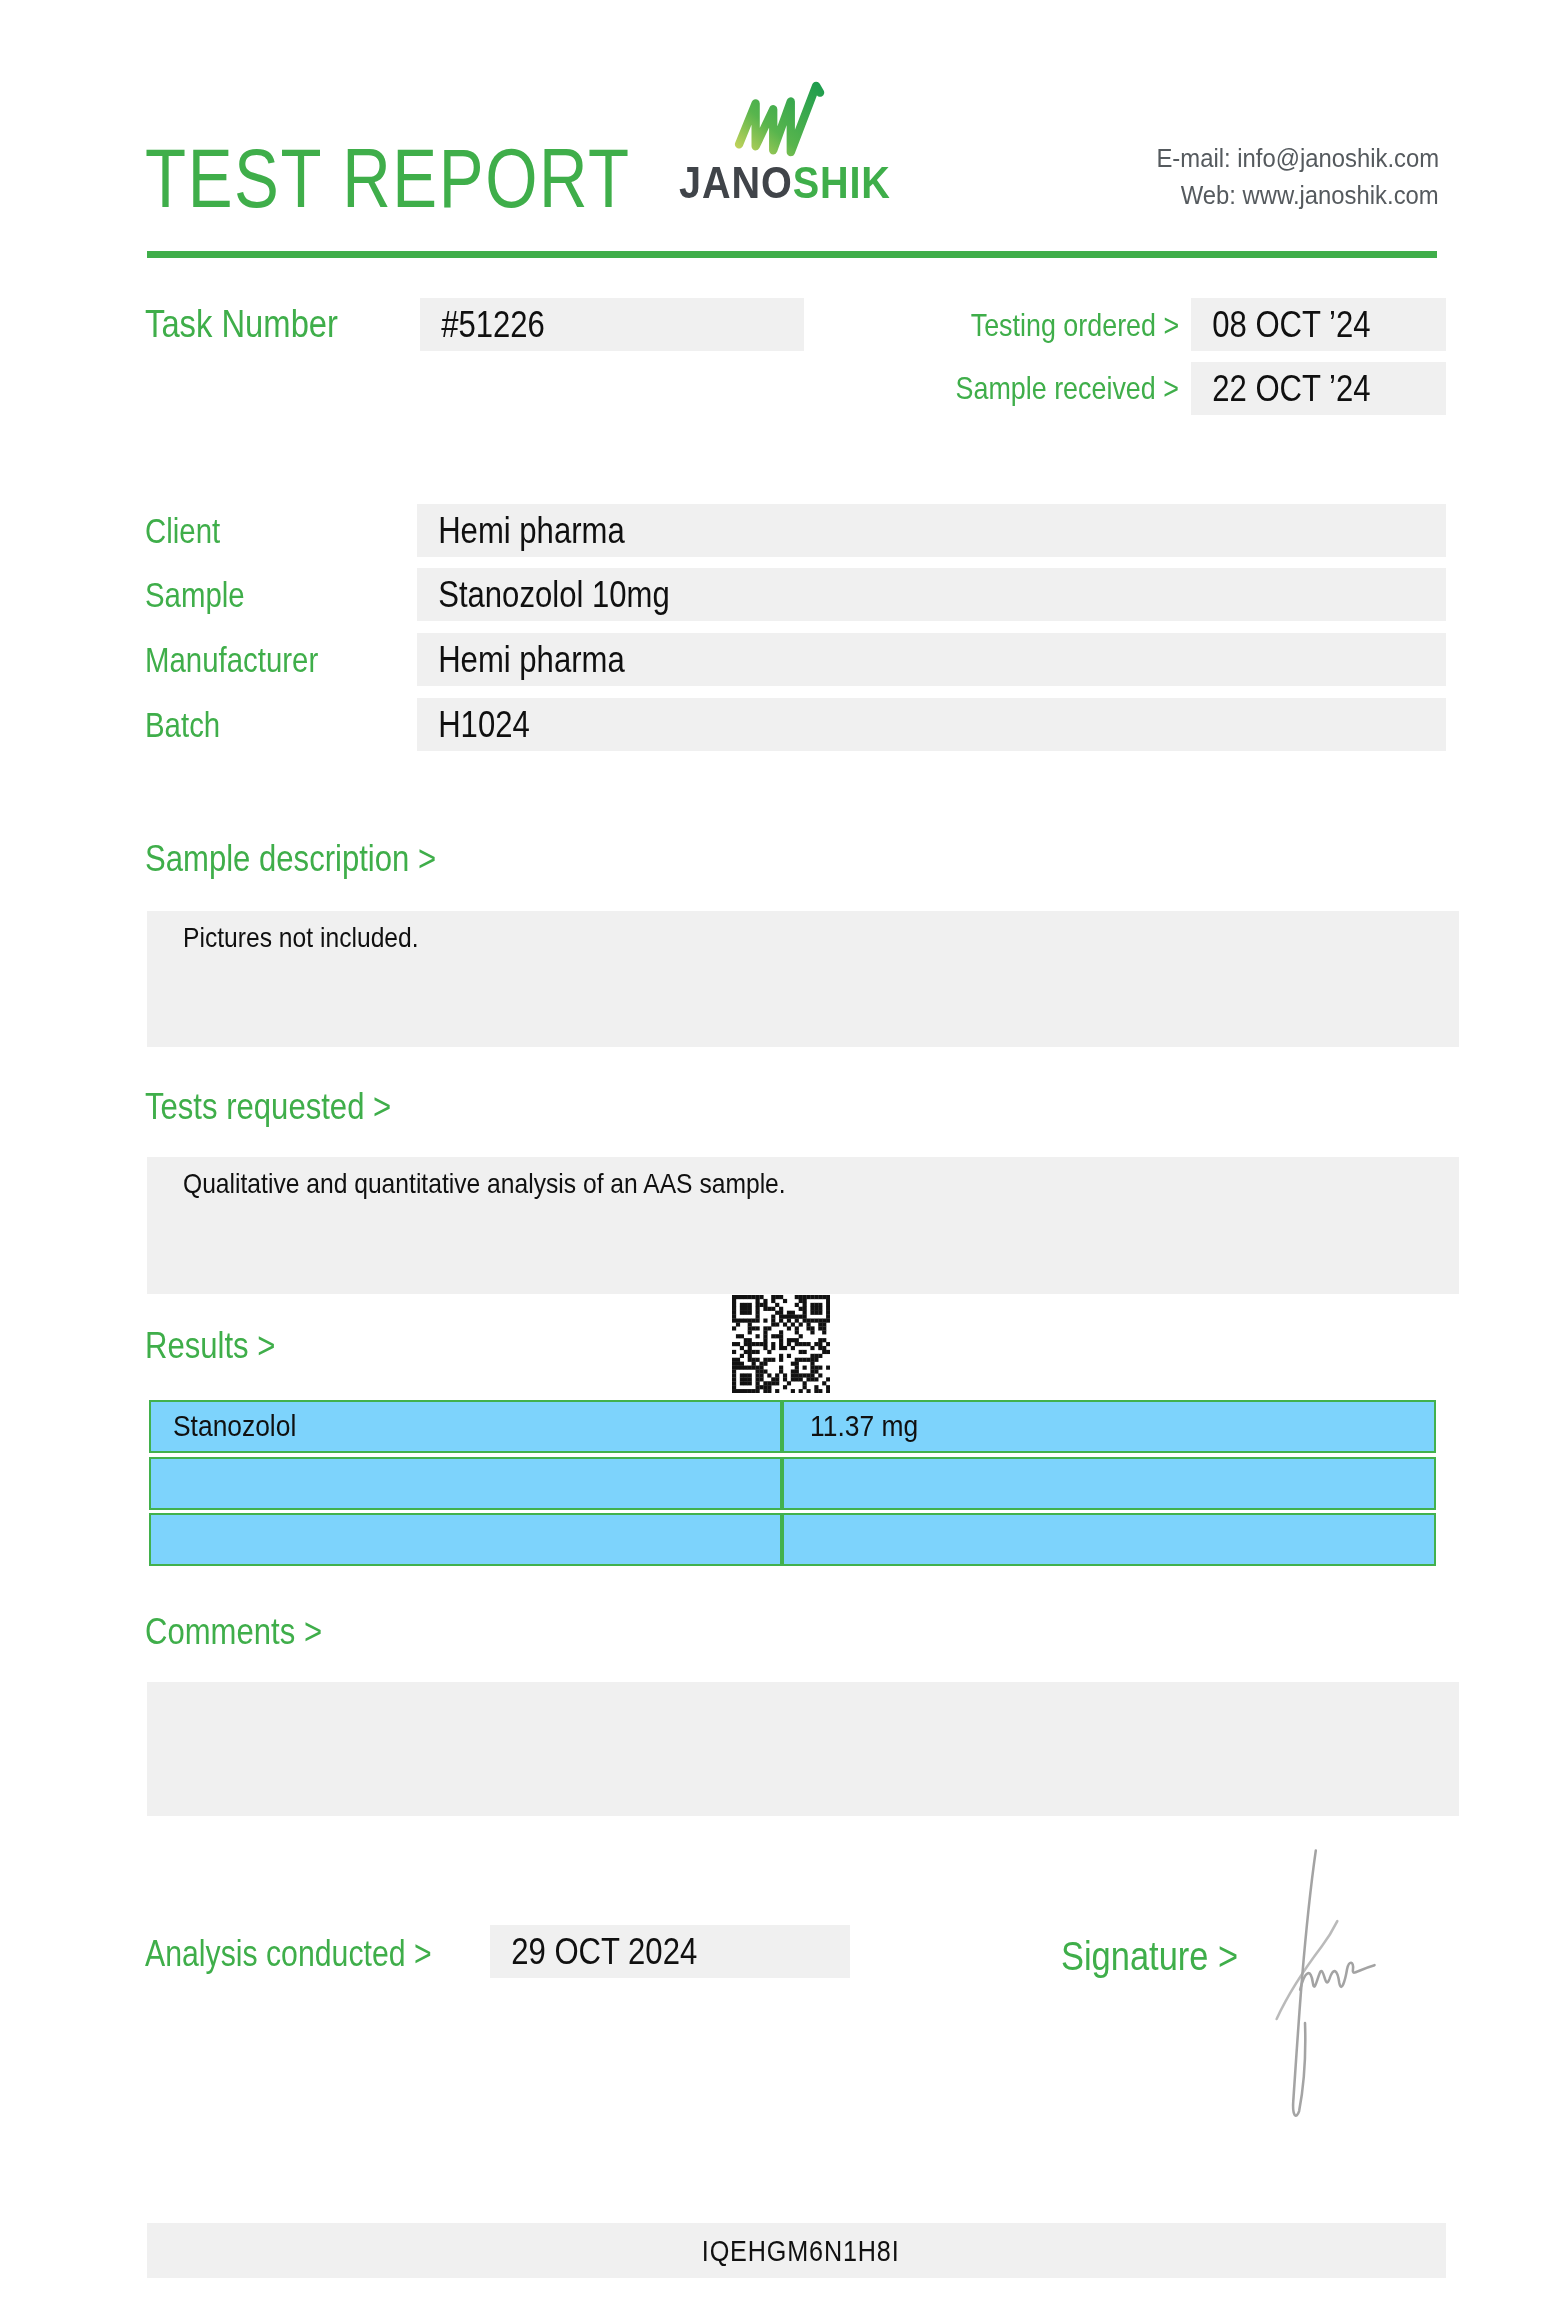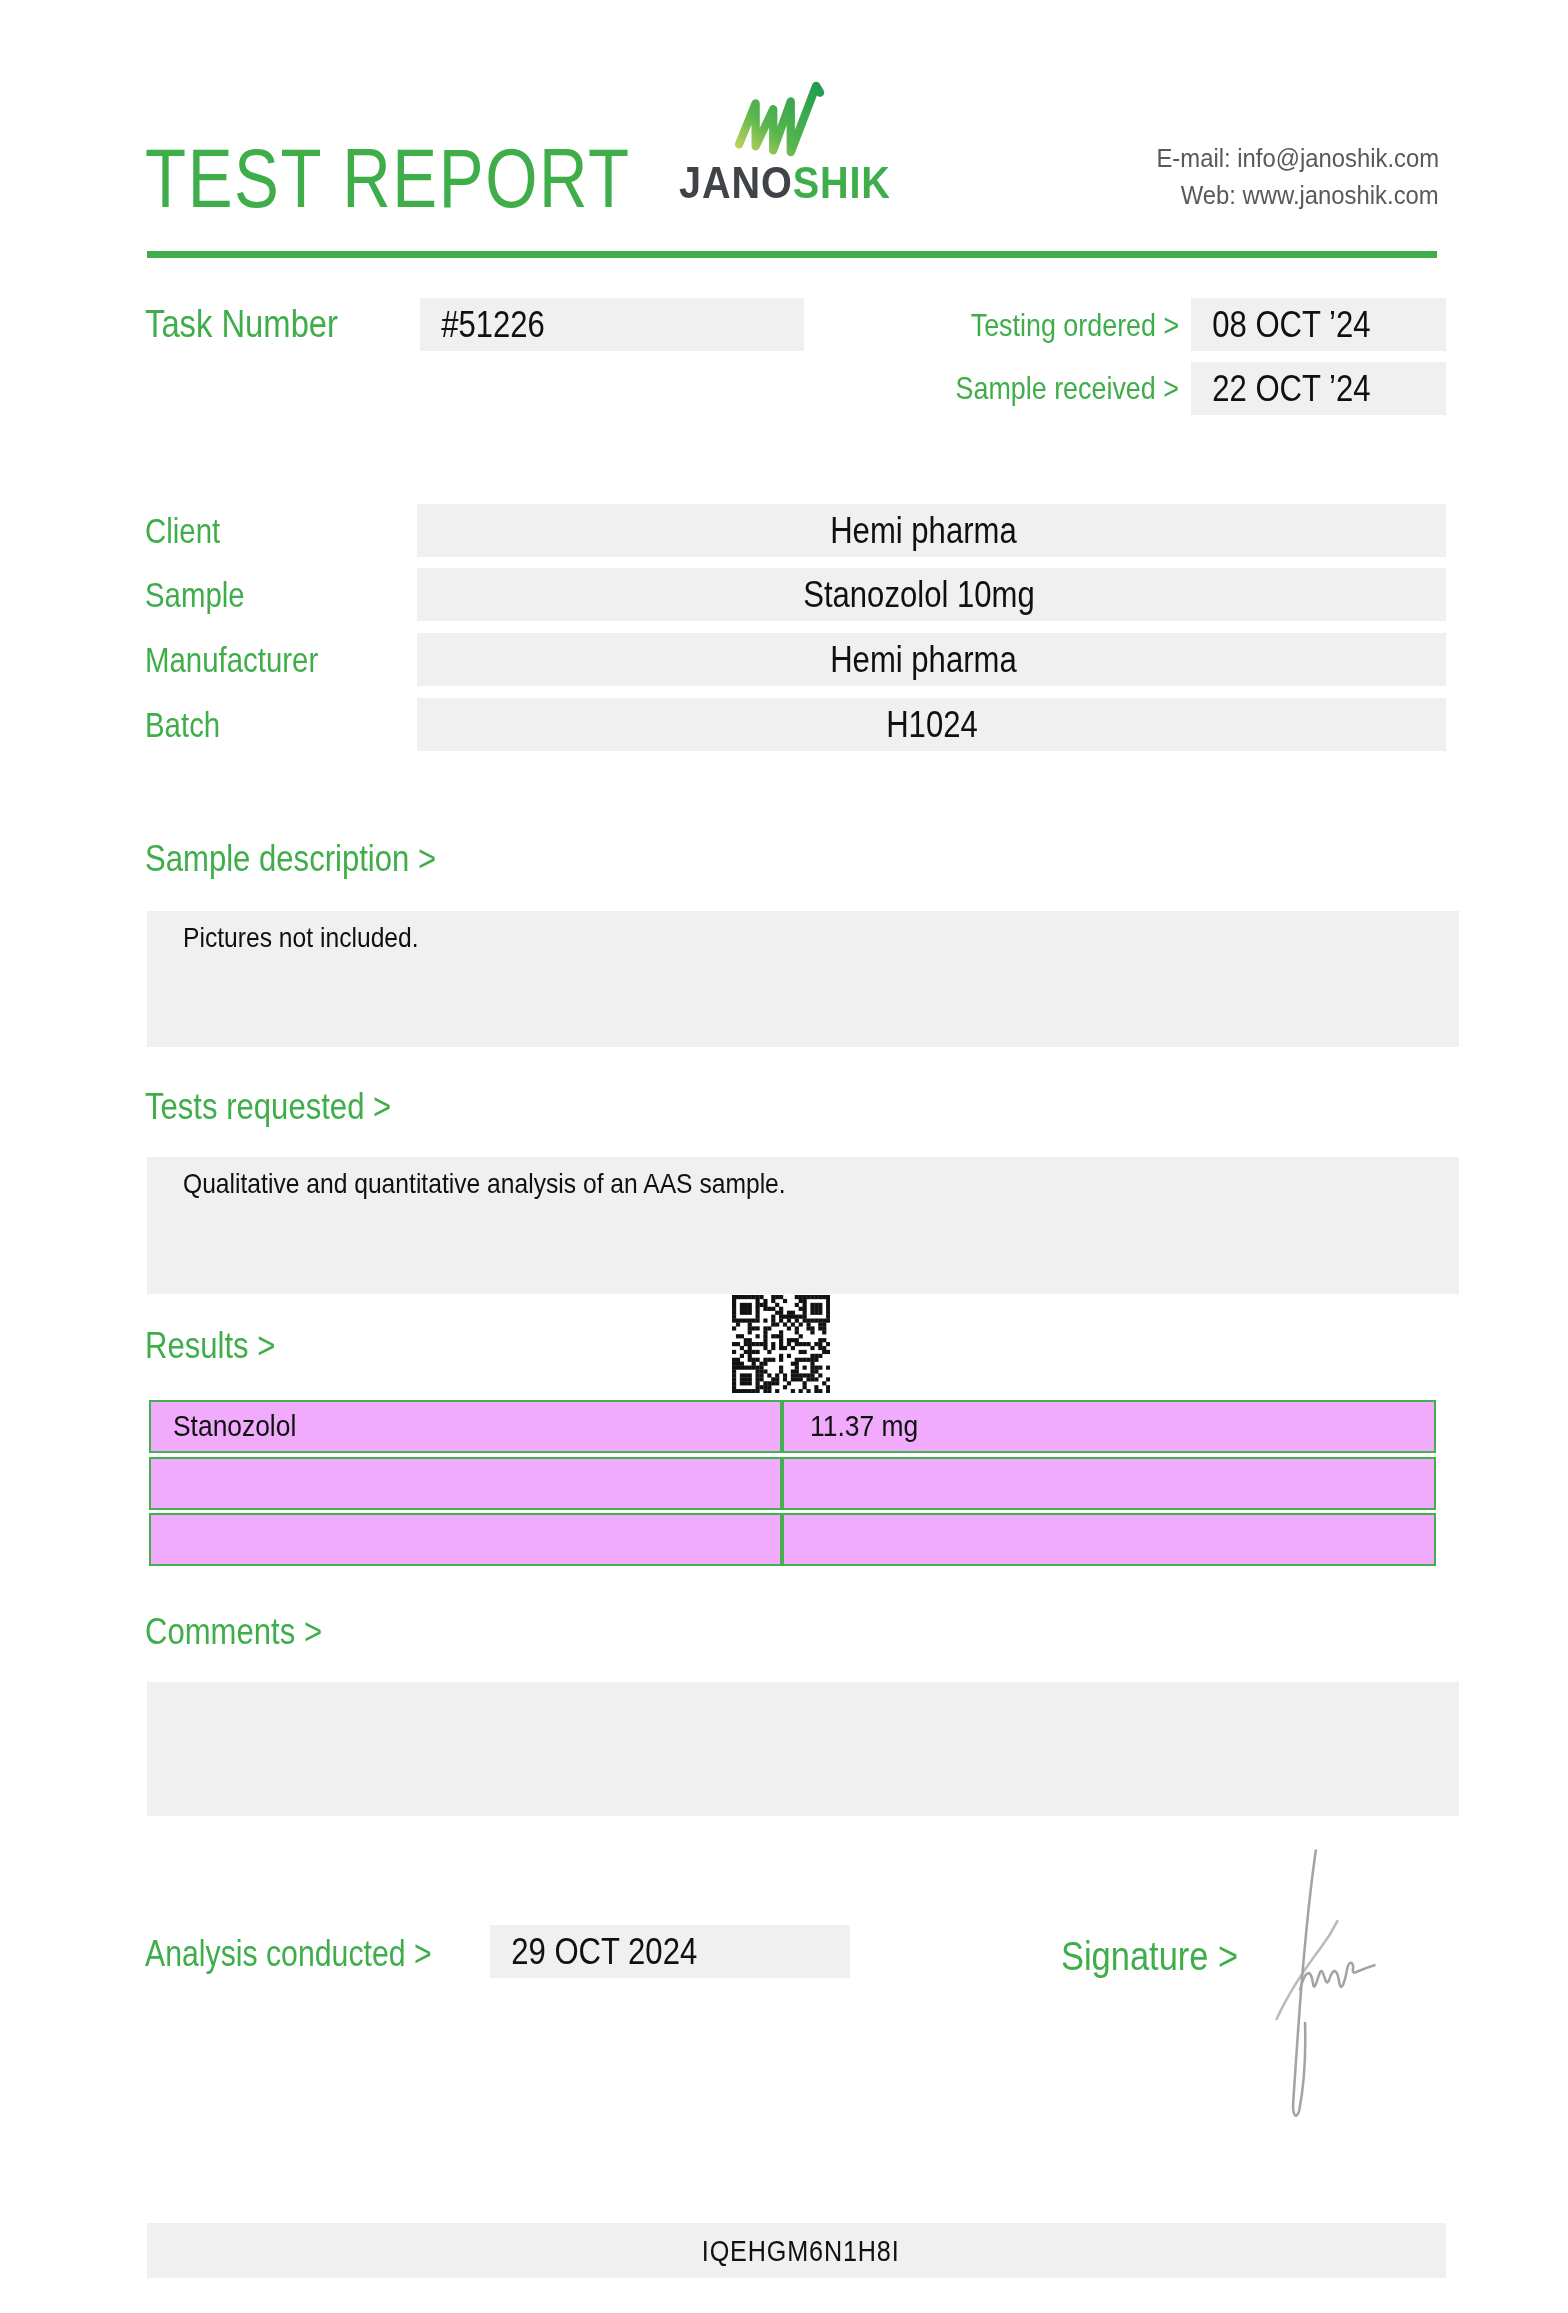--- a/index.html
+++ b/index.html
@@ -25,27 +25,27 @@
   .task-label{left:145px;top:302px;font-size:39px;color:var(--green);}
   .vbox{height:53px;line-height:53px;}
   .task-box{left:420px;top:298px;width:376px;}
   .task-box span, .date-box span, .info-box span, .adate-box span{font-size:37px;color:#101010;padding-left:15.7px;}
   .to-label{right:389px;top:307px;font-size:32px;color:var(--green);}
   .sr-label{right:389px;top:370px;font-size:32px;color:var(--green);}
   .date-box{left:1191px;top:298px;width:247px;}
   .date-box2{left:1191px;top:362px;width:247px;}
 
   .ilabel{left:145px;font-size:35px;color:var(--green);line-height:53px;height:53px;}
-  .info-box{left:417px;width:1021px;text-align:center;}
+  .info-box{left:417px;width:1021px;}
 
   .shead{left:145px;font-size:37px;color:var(--green);line-height:1.15;}
   .bigbox{left:147px;width:1291px;background:var(--box_bg);padding-left:21px;}
   .bigbox .btxt{display:block;padding:10.8px 14.7px 0 14.7px;font-size:28px;color:#101010;}
 
-  .rrow{left:149px;width:1287px;height:53px;border:2.9px solid var(--green_border);box-sizing:border-box;background:#f0abfc;}
+  .rrow{left:149px;width:1287px;height:53px;border:2.9px solid var(--green_border);box-sizing:border-box;background:#7dd3fc;}
   .rdiv{position:absolute;left:629px;top:0;bottom:0;width:3.9px;background:var(--green_border);}
   .rcell-l{position:absolute;left:21.6px;top:0;line-height:47px;font-size:30px;color:#101010;}
   .rcell-r{position:absolute;left:659px;top:0;line-height:47px;font-size:30px;color:#101010;}
 
   .alabel{left:145px;top:1933px;font-size:36px;color:var(--green);}
   .adate-box{left:490px;top:1925px;width:352px;}
   .siglabel{left:1061px;top:1933px;font-size:41px;color:var(--green);}
 
   .verify{left:145px;top:2145px;font-size:42px;color:var(--green);line-height:1.15;}
   .keybar{left:147px;top:2223px;width:1291px;height:55px;line-height:55px;text-align:center;}

